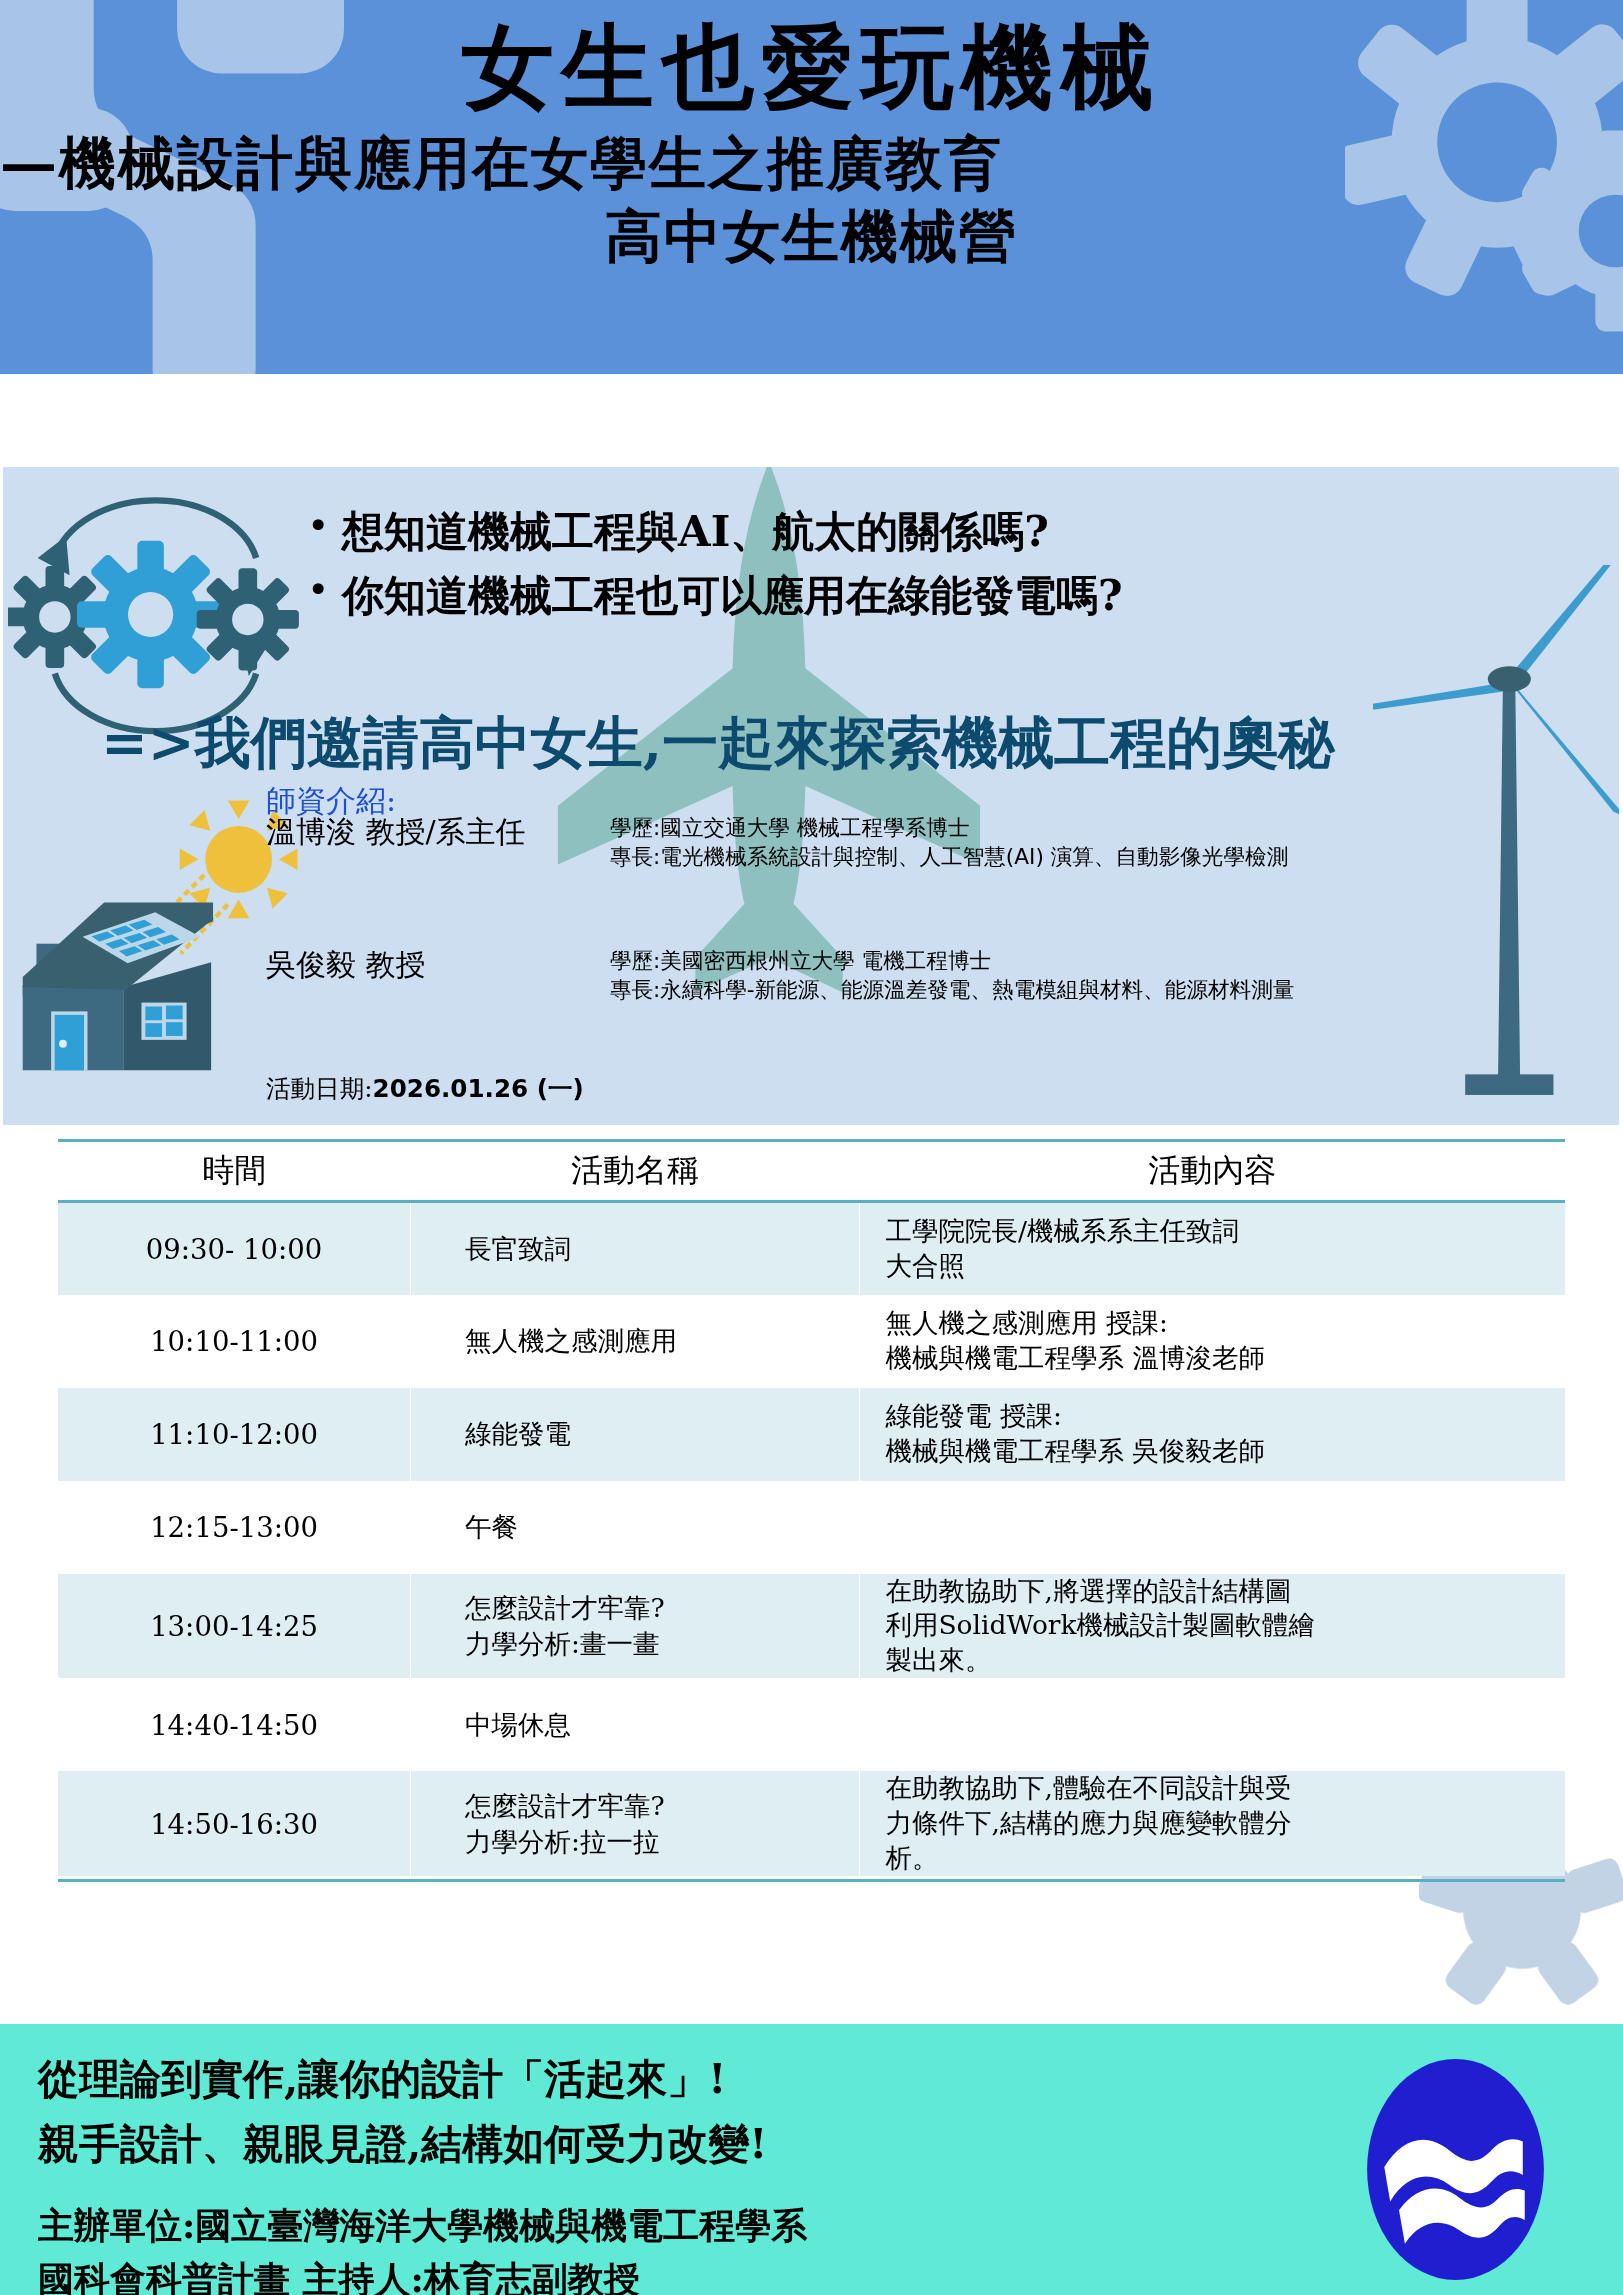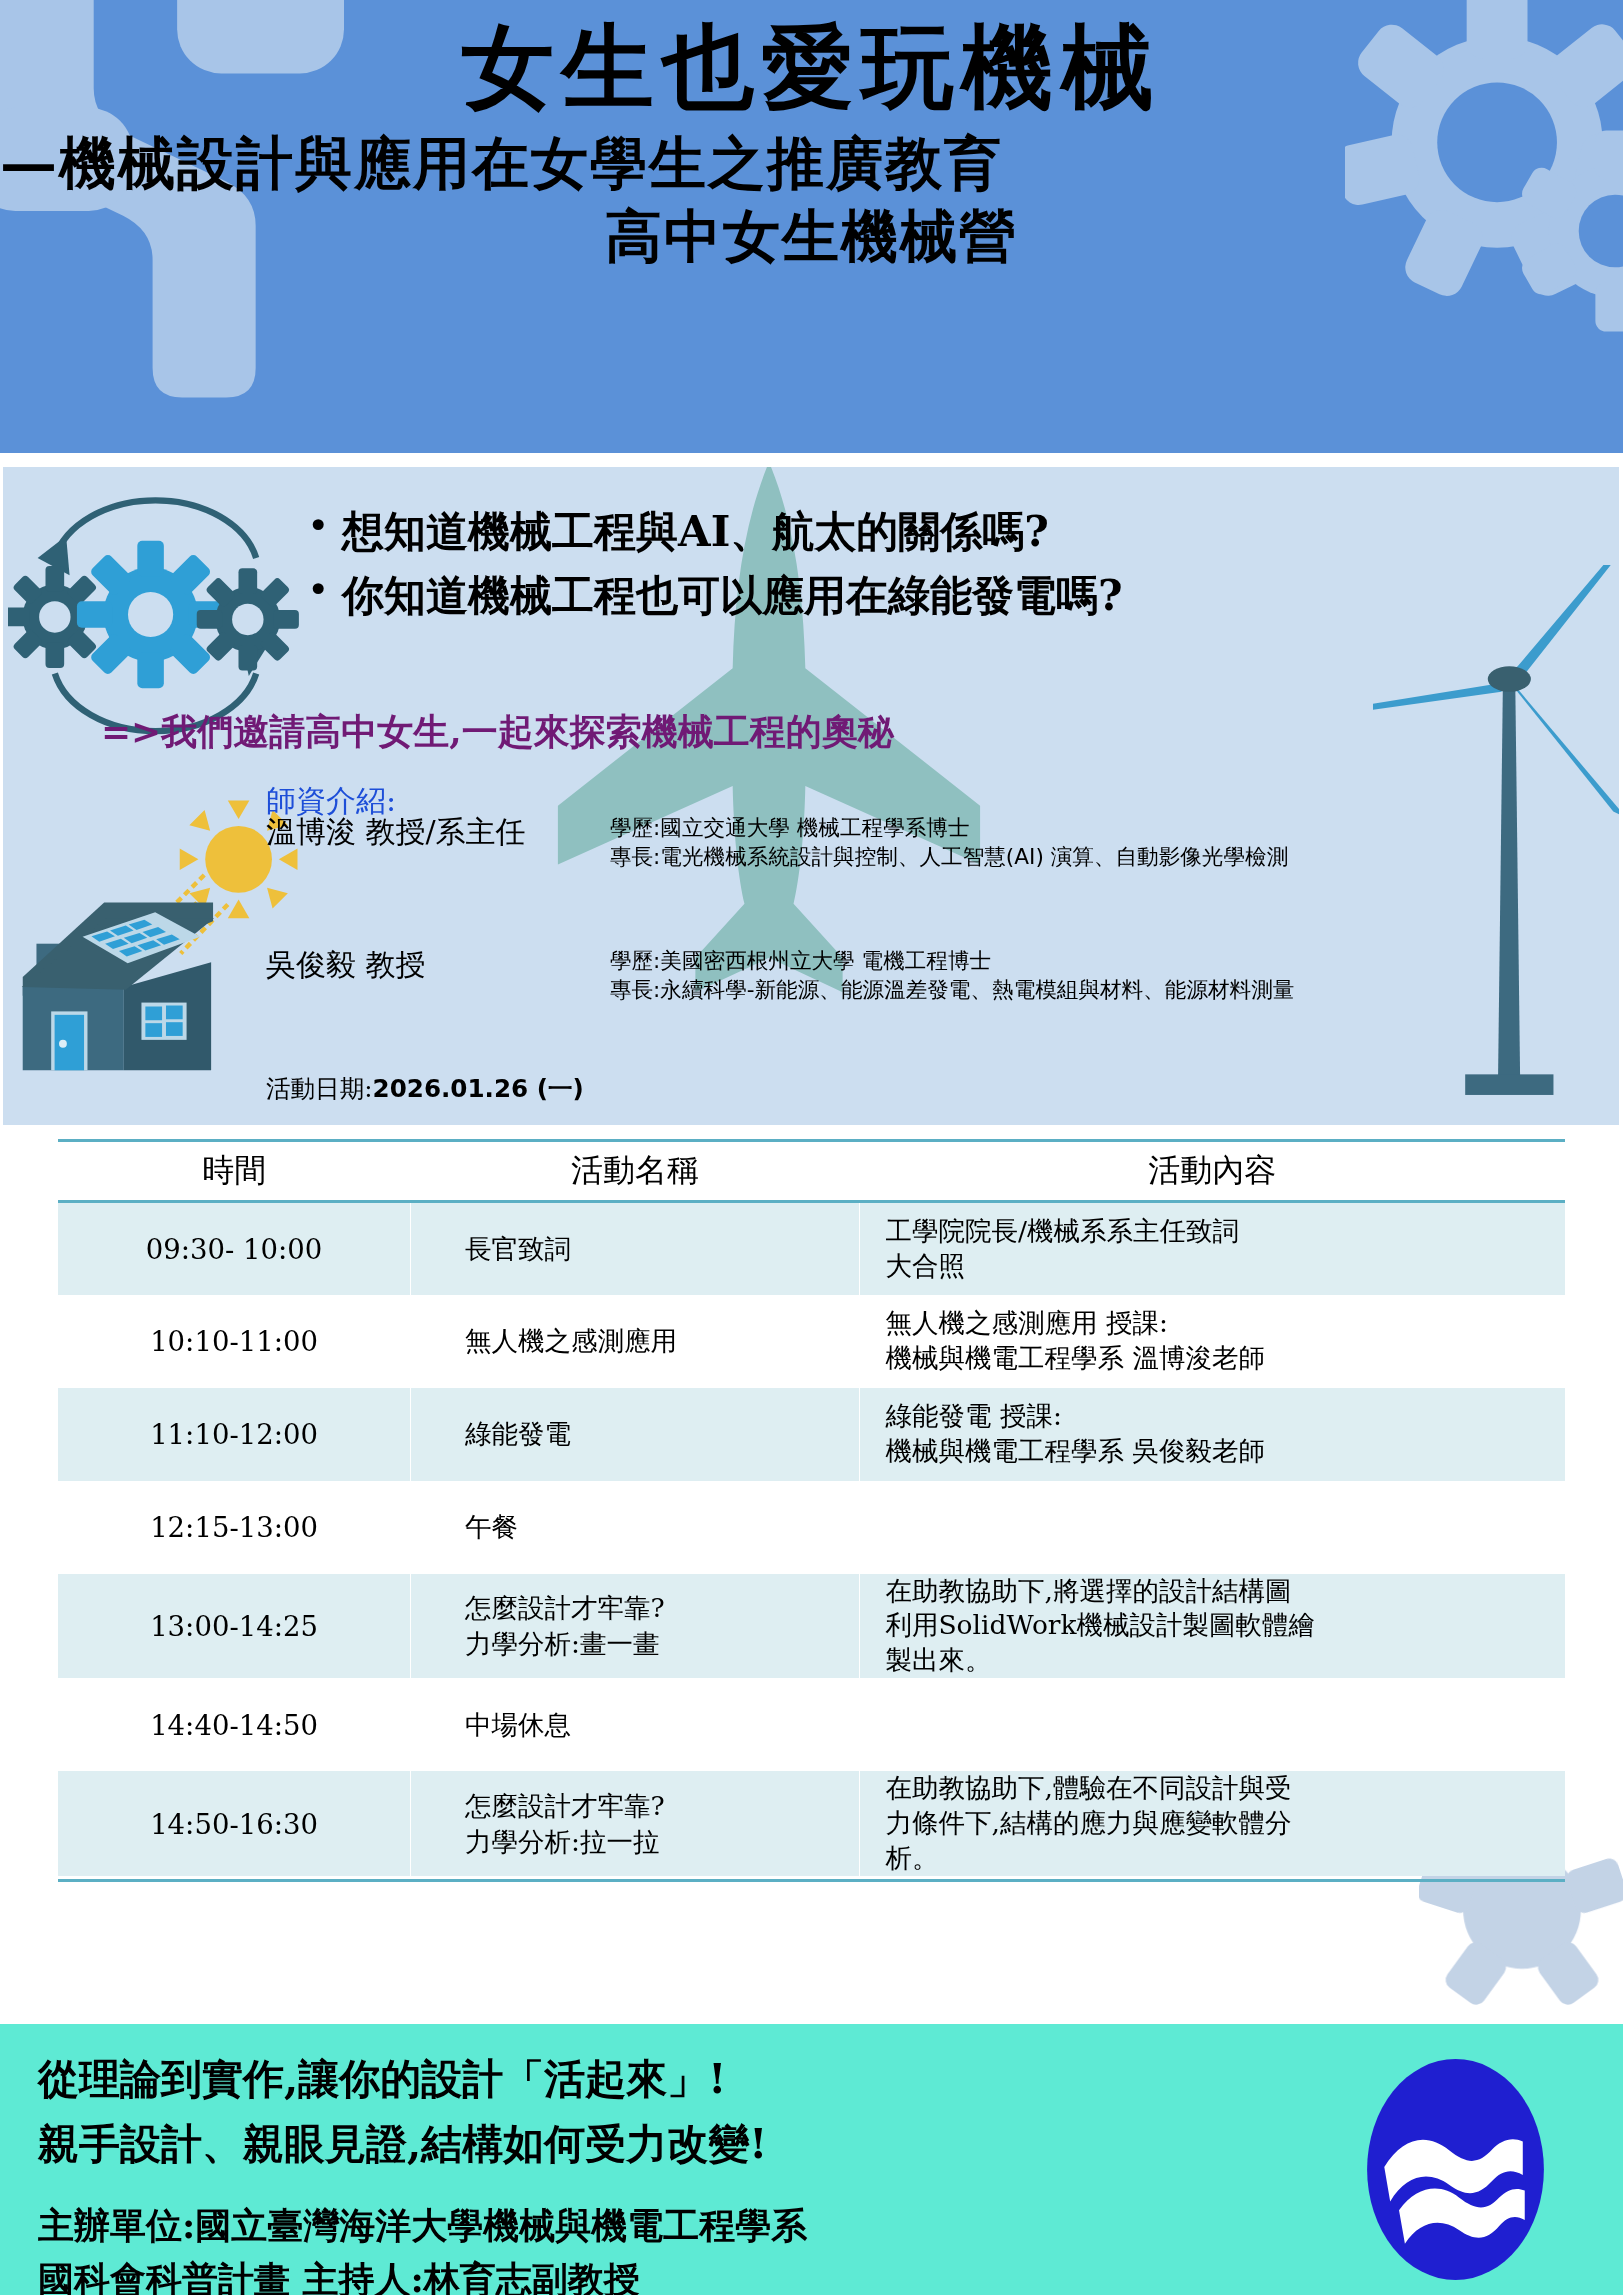--- a/index.html
+++ b/index.html
@@ -1,20 +1,20 @@
 <!DOCTYPE html>
 <html style="font-size:7.9px"><head>
 <meta charset="utf-8">
 <style>
   html,body{margin:0;padding:0;background:#fff;}
   body{width:1623px;height:2295px;position:relative;overflow:hidden;
        font-family:"DejaVu Sans","Liberation Sans",sans-serif;}
 
   
-  .header{position:absolute;left:0;top:0;width:1623px;height:453px;
+  .header{position:absolute;left:0;top:0;width:1623px;height:374px;
           background:#5b91d8;overflow:hidden;}
   .hdr-deco{position:absolute;pointer-events:none;}
   .hdr-title{position:absolute;left:0;top:18.7px;width:1623px;text-align:center;
              font-family:"DejaVu Serif","Liberation Serif",serif;
              font-weight:700;color:#000;font-size:92px;line-height:1.06;
              letter-spacing:7.9px;z-index:5;white-space:nowrap;}
   .hdr-sub1{position:absolute;left:0;top:132px;width:1623px;text-align:left;
             font-family:"DejaVu Serif","Liberation Serif",serif;
             font-weight:700;color:#000;font-size:57px;line-height:1.1;
             letter-spacing:2px;z-index:5;white-space:nowrap;}
@@ -30,21 +30,21 @@
 
   .bullets{position:absolute;left:304px;top:40px;z-index:4;}
   .bullet{display:flex;align-items:flex-start;margin-bottom:14.7px;}
   .bullet .dot{font-size:38px;line-height:1;color:#000;margin-right:12.8px;
                font-family:"DejaVu Sans","Liberation Sans",sans-serif;}
   .bullet .btxt{font-family:"DejaVu Serif","Liberation Serif",serif;
                 font-weight:700;font-size:42px;line-height:1.18;color:#000;
                 white-space:nowrap;}
   .invite{position:absolute;left:98px;top:245px;z-index:4;
           font-family:"DejaVu Serif","Liberation Serif",serif;
-          font-weight:700;font-size:36px;line-height:1.1;color:#701a75;
+          font-weight:700;font-size:56px;line-height:1.1;color:#0c4a6e;
           white-space:nowrap;}
 
   .fac-heading{position:absolute;left:263px;top:314px;z-index:4;
                font-family:"DejaVu Serif","Liberation Serif",serif;
                font-size:30px;color:#1d4ed8;white-space:nowrap;}
   .fac{position:absolute;z-index:4;display:flex;align-items:flex-start;}
   .fac-name{font-family:"DejaVu Serif","Liberation Serif",serif;
             font-size:30px;line-height:1.18;color:#000;white-space:nowrap;
             width:344px;flex:none;}
   .fac-lines{font-family:"DejaVu Sans","Liberation Sans",sans-serif;

